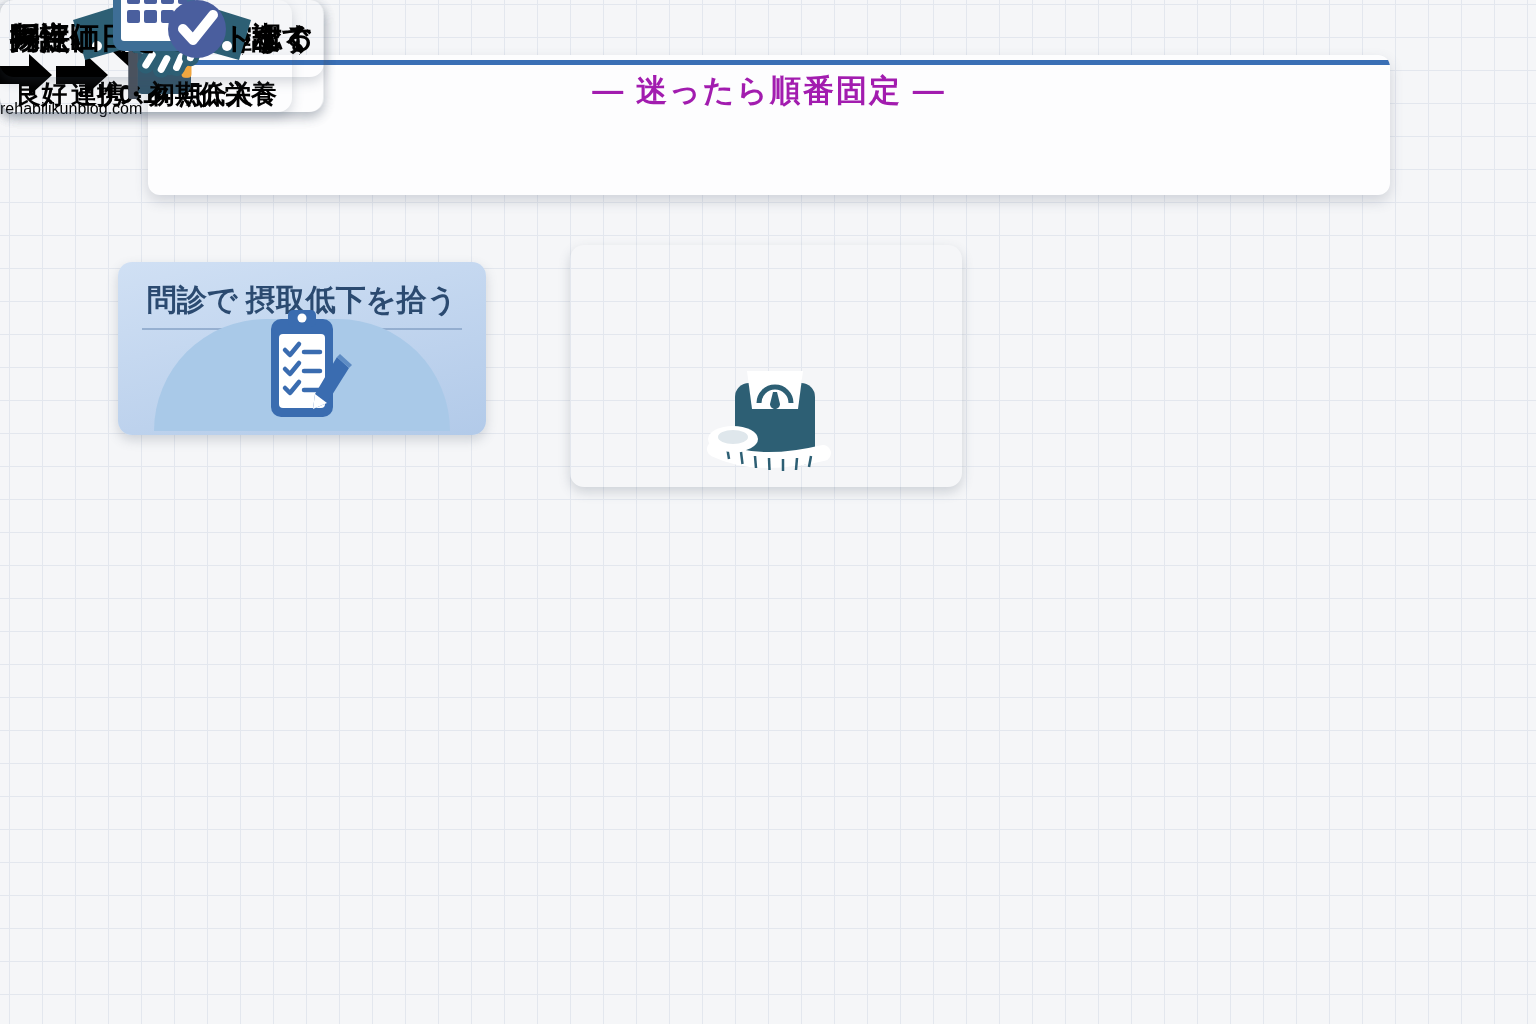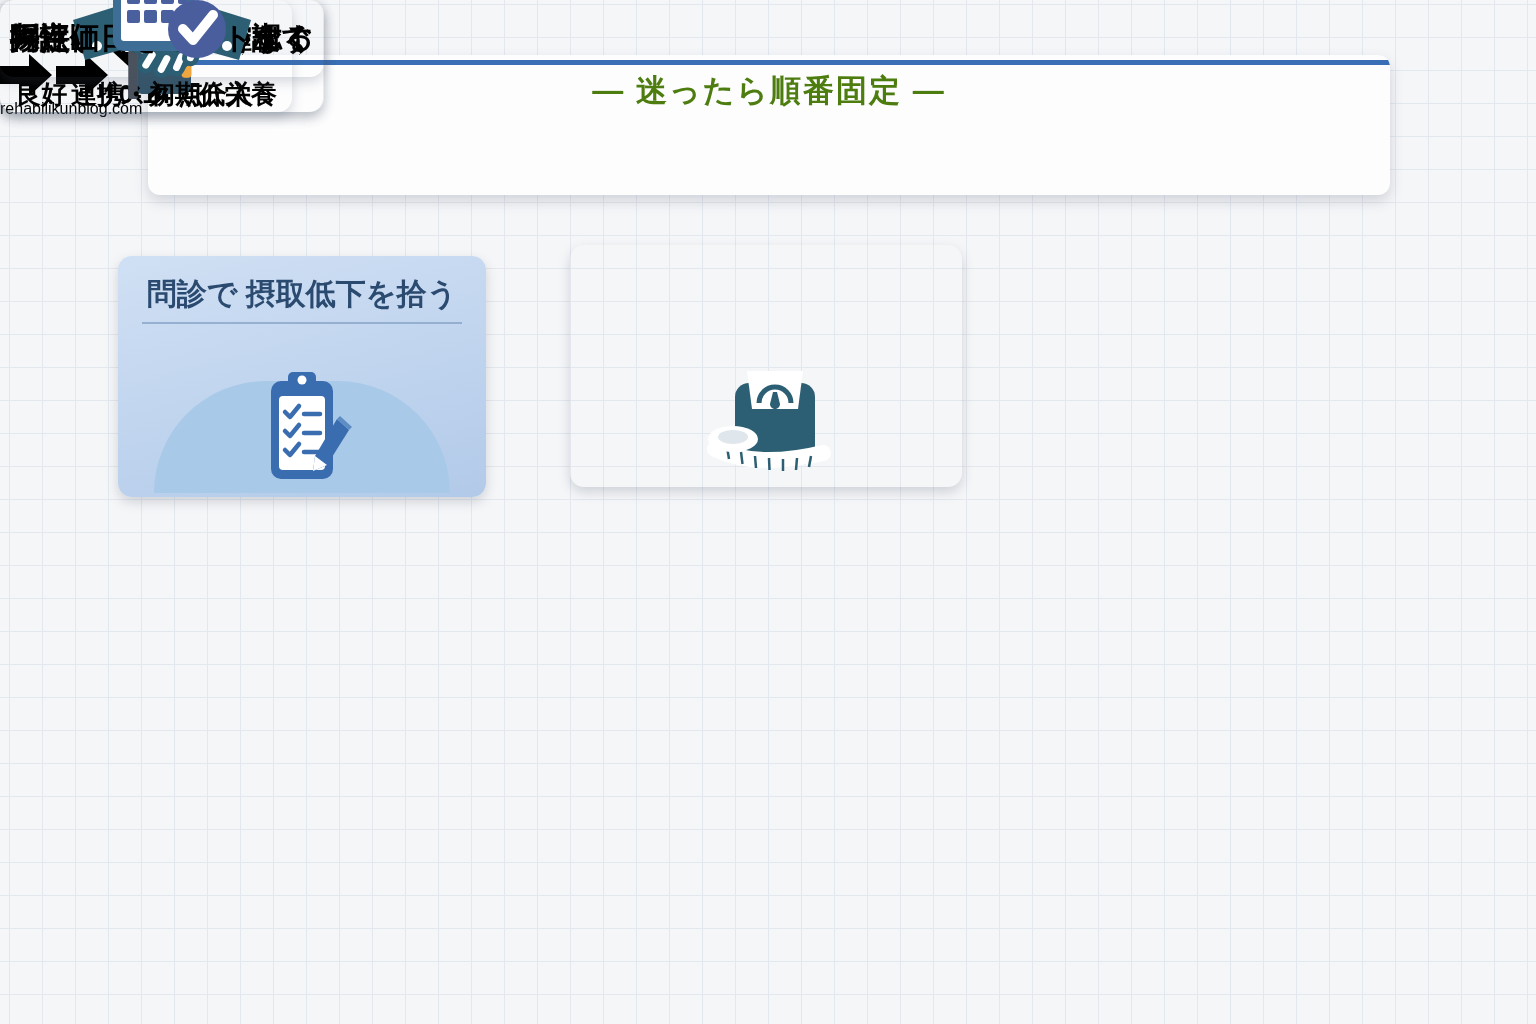--- a/index.html
+++ b/index.html
@@ -32,39 +32,39 @@
     display:flex;align-items:center;justify-content:center;
     border-radius:12px 12px 0 0;
   }
   .header-banner h1{
     margin:0;color:#ffffff;font-size:52px;font-weight:700;
     letter-spacing:2px;text-shadow:0 2px 3px rgba(20,40,80,.35);
   }
   .header-divider{height:5px;background:#3a6fb5;margin-top:5px;}
   .header-sub{
     height:52px;display:flex;align-items:center;justify-content:center;
-    color:#4d7c0f;font-size:31px;font-weight:700;letter-spacing:2px;
+    color:#a21caf;font-size:31px;font-weight:700;letter-spacing:2px;
   }
 
   
   .step{
     position:absolute;border-radius:14px;overflow:hidden;
     box-shadow:0 5px 12px rgba(70,80,100,.22);
     text-align:center;
   }
   .step-title{margin:20px 10px 0;font-size:30px;font-weight:700;line-height:1.2;}
   .step-rule{height:2px;margin:10px auto 9px;width:87%;opacity:.75;}
   .step-sub{font-size:26px;font-weight:600;}
   .arc{
     position:absolute;bottom:4px;left:50%;transform:translateX(-50%);
     width:296px;height:112px;border-radius:150px 150px 0 0;
   }
   .icon{position:absolute;bottom:10px;left:50%;transform:translateX(-50%);}
 
-  .s1{left:118px;top:256px;width:368px;height:241px;background:linear-gradient(165deg,#d0e0f4,#b2cae9);}
+  .s1{left:118px;top:262px;width:368px;height:173px;background:linear-gradient(165deg,#d0e0f4,#b2cae9);}
   .s1 .step-title,.s1 .step-sub{color:#2b4a70;}
   .s1 .step-rule{background:#86a2c6;}
   .s1 .arc{background:#a9c9e8;}
 
   .s2{left:570px;top:245px;width:392px;height:242px;background:linear-gradient(165deg,#dcebc6,#bcd794;}
   .s2{background:linear-gradient(165deg,#dcebc6,#bcd794);}
   .s2 .step-title,.s2 .step-sub{color:#1f4f58;}
   .s2 .step-rule{background:#93b075;}
   .s2 .arc{background:#a6cd82;}
 

